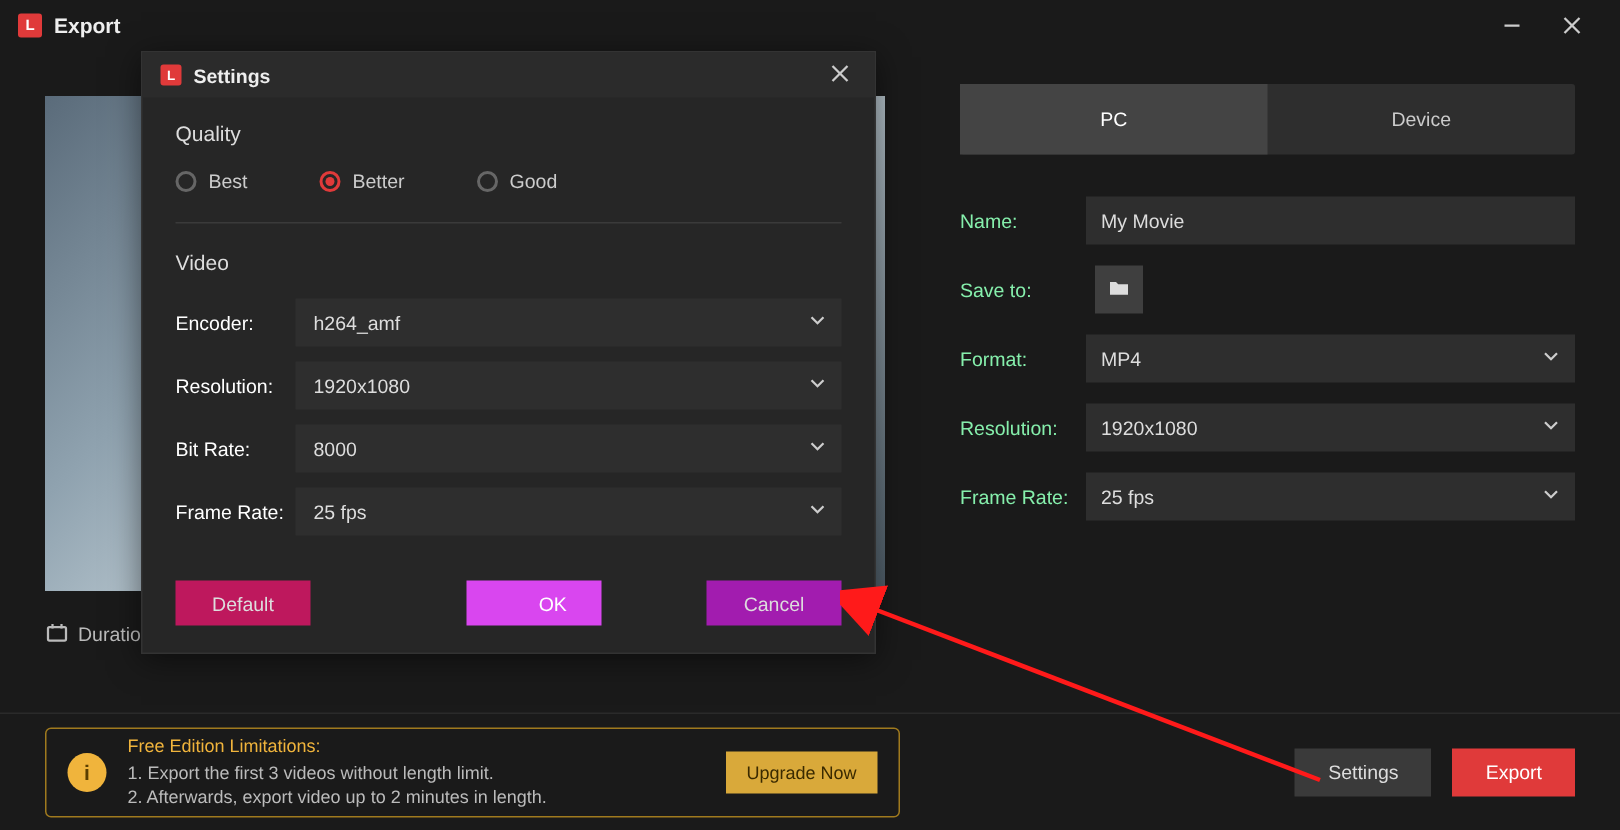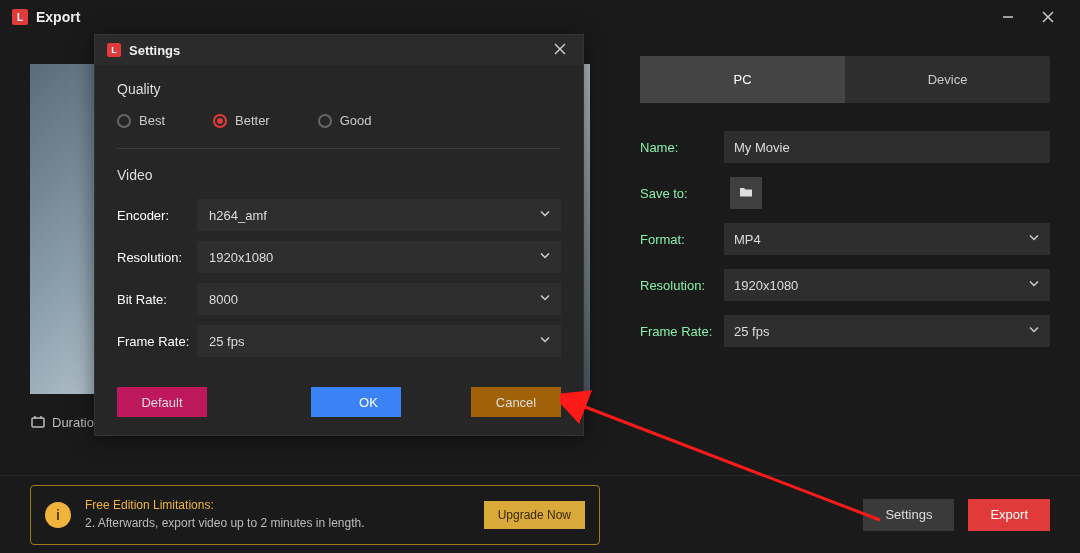--- a/index.html
+++ b/index.html
@@ -59,22 +59,22 @@
   .radio-circle { width:14px; height:14px; border-radius:50%; border:2px solid #666; display:flex;align-items:center;justify-content:center;}
   .radio.selected .radio-circle { border-color:#e03a3a;}
   .radio.selected .radio-dot { width:6px; height:6px; border-radius:50%; background:#e03a3a;}
   .divider { height:1px; background:#3a3a3a; margin:8px 0 18px 0;}
   .dlg-row { display:flex; align-items:center; margin-bottom:10px;}
   .dlg-label { flex:0 0 80px; color:#ffffff;}
   .dlg-select { flex:1; height:32px; background:#2e2e2e; color:#ddd; display:flex;align-items:center; padding:0 12px; position:relative; cursor:pointer;}
   .dialog-footer { display:flex; gap:70px; justify-content:center; padding:14px 22px 18px 22px;}
   .dlg-btn { height:30px; width:90px; border:none; cursor:pointer; font-size:13px;}
   .dlg-default { background:#be185d; color:#ddd; margin-right:auto;}
-  .dlg-ok { background:#3b82f6; color:#fff;padding-left:25px;}
-  .dlg-cancel { background:#a16207; color:#ddd;}
+  .dlg-ok { background:#d946ef; color:#fff;padding-left:25px;}
+  .dlg-cancel { background:#a21caf; color:#ddd;}
 
   
   .arrow-svg { position:absolute; left:560px; top:390px; pointer-events:none; z-index:20;}
 </style>
 </head>
 <body>
 
 <div class="titlebar">
   <div class="app-icon">L</div>
   <div class="titlebar-title">Export</div>
@@ -161,20 +161,21 @@
       </div>
     </div>
   </div>
 </div>
 
 <div class="footer">
   <div class="limitations">
     <div class="lim-icon">i</div>
     <div class="lim-text">
       <div class="lim-title">Free Edition Limitations:</div>
+      <div>1. Export the first 3 videos without length limit.</div>
       <div>2. Afterwards, export video up to 2 minutes in length.</div>
     </div>
     <button class="upgrade-btn">Upgrade Now</button>
   </div>
   <div class="footer-spacer"></div>
   <button class="btn btn-settings">Settings</button>
   <button class="btn btn-export">Export</button>
 </div>
 
 <div class="dialog">

